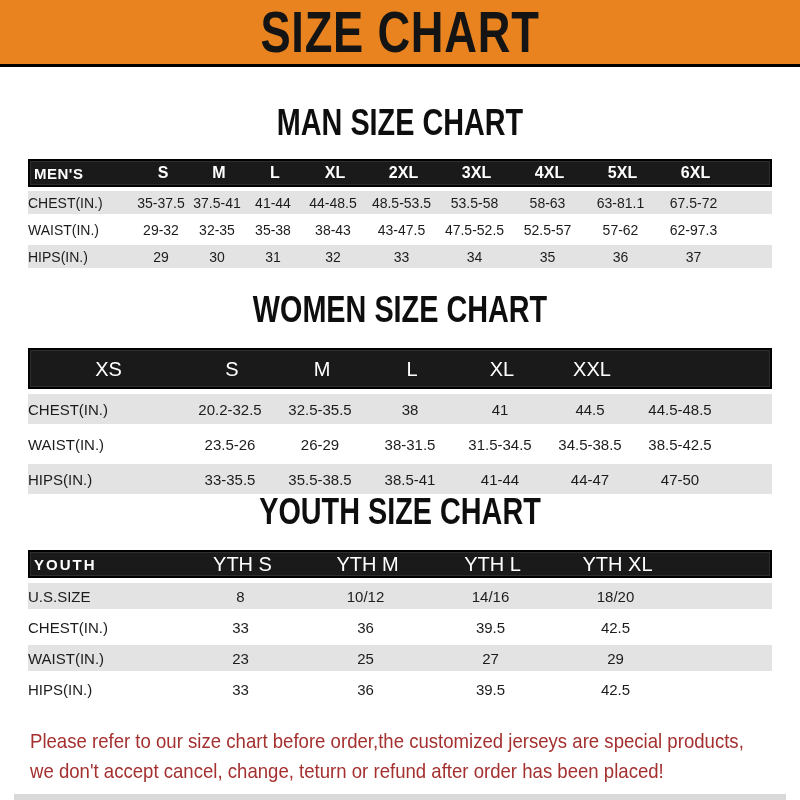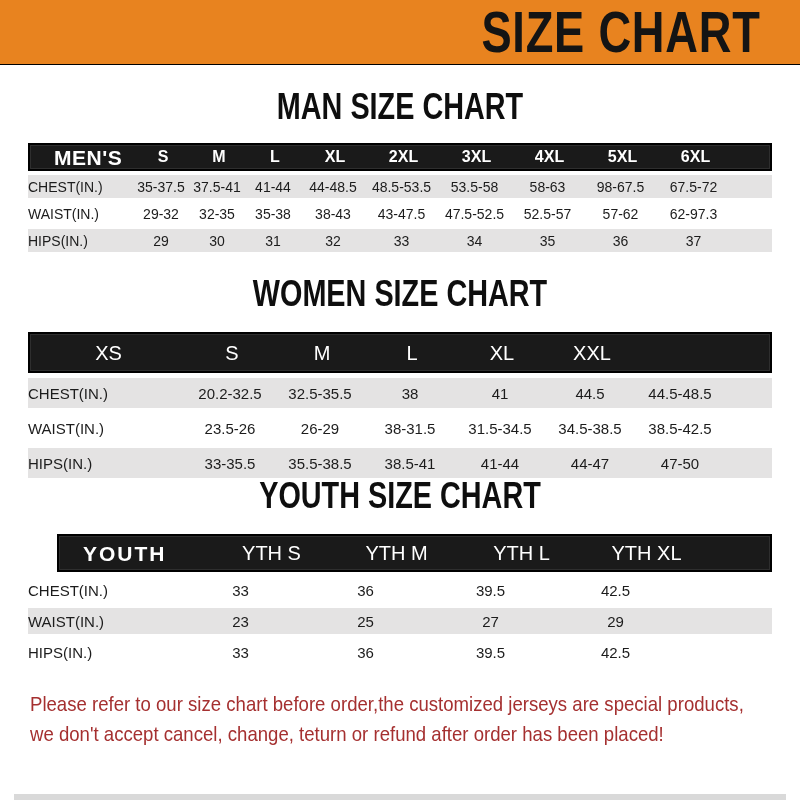--- a/index.html
+++ b/index.html
@@ -12,24 +12,24 @@
     background: #ffffff;
     font-family: "Liberation Sans", sans-serif;
     position: relative;
     overflow: hidden;
   }
 
   
   .banner {
     height: 64px;
     background: var(--banner-bg, #E8831F);
-    border-bottom: 1px solid #000000;
+    border-bottom: 3px solid #000000;
     display: flex;
     align-items: center;
-    justify-content: flex-end;
+    justify-content: center;
   }
   .banner-title {
     font-size: 58px;
     font-weight: bold;
     color: var(--banner-text, #141414);
     transform: scaleX(0.78);
     letter-spacing: 1px;
     white-space: nowrap;
     line-height: 1;
   }
@@ -40,21 +40,21 @@
     justify-content: center;
   }
   .section-heading .ht {
     font-size: 36px;
     font-weight: bold;
     color: var(--heading-text, #0e0e0e);
     transform: scaleX(0.80);
     white-space: nowrap;
     line-height: 1;
   }
-  .hd-man   { margin-top: 24px; }
+  .hd-man   { margin-top: 38px; }
   .hd-women { margin-top: 24px; }
   .hd-youth { }
 
   
   .size-table {
     width: 744px;
     margin-left: 28px;
   }
   .mt-men   { margin-top: 18px; }
   .mt-women { margin-top: 20px; }
@@ -66,27 +66,27 @@
 
   .bar {
     background: var(--bar-bg, #1a1a1a);
     border: 2px solid #000;
     box-sizing: border-box;
     align-items: center;
     box-shadow: inset 0 0 0 1px #2e2e2e;
   }
   .bar-men   { height: 28px; }
   .bar-women { height: 41px; }
-  .bar-youth { height: 38px; margin-left: 29px; }
+  .bar-youth { height: 28px; }
 
   .bar .bar-label {
     color: var(--bar-text, #ffffff);
     font-weight: bold;
-    font-size: 21px;
-    padding-left: 24px;
+    font-size: 15px;
+    padding-left: 4px;
     white-space: nowrap;
     letter-spacing: 0.5px;
     line-height: 1;
   }
   .bar-youth .bar-label { letter-spacing: 2px; }
   .bar .bar-col {
     color: var(--bar-text, #f4f4f4);
     font-size: 16px;
     font-weight: 600;
     text-align: center;
@@ -177,21 +177,21 @@
 
   <div class="trow row-men gray grid-men">
     <span class="rlabel">CHEST(IN.)</span>
     <span class="cell">35-37.5</span>
     <span class="cell">37.5-41</span>
     <span class="cell">41-44</span>
     <span class="cell">44-48.5</span>
     <span class="cell">48.5-53.5</span>
     <span class="cell">53.5-58</span>
     <span class="cell">58-63</span>
-    <span class="cell">98-67.5</span>
+    <span class="cell">63-81.1</span>
     <span class="cell">67.5-72</span>
     <span class="spacer"></span>
   </div>
 
   <div class="trow row-men white grid-men">
     <span class="rlabel">WAIST(IN.)</span>
     <span class="cell">29-32</span>
     <span class="cell">32-35</span>
     <span class="cell">35-38</span>
     <span class="cell">38-43</span>
@@ -274,20 +274,28 @@
 <div class="size-table mt-youth">
   <div class="bar bar-youth grid-youth">
     <span class="bar-label">YOUTH</span>
     <span class="bar-col">YTH S</span>
     <span class="bar-col">YTH M</span>
     <span class="bar-col">YTH L</span>
     <span class="bar-col">YTH XL</span>
     <span class="spacer"></span>
   </div>
 
+  <div class="trow row-youth gray grid-youth">
+    <span class="rlabel">U.S.SIZE</span>
+    <span class="cell">8</span>
+    <span class="cell">10/12</span>
+    <span class="cell">14/16</span>
+    <span class="cell">18/20</span>
+    <span class="spacer"></span>
+  </div>
 
   <div class="trow row-youth white grid-youth">
     <span class="rlabel">CHEST(IN.)</span>
     <span class="cell">33</span>
     <span class="cell">36</span>
     <span class="cell">39.5</span>
     <span class="cell">42.5</span>
     <span class="spacer"></span>
   </div>
 

